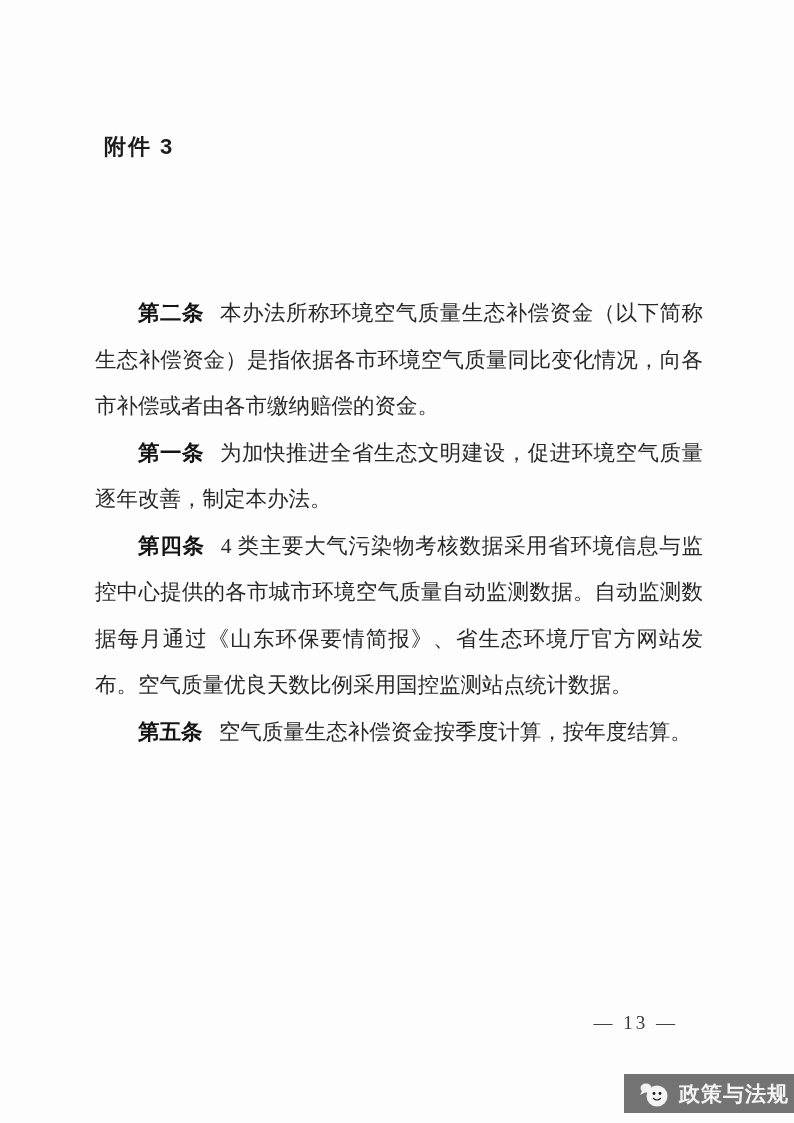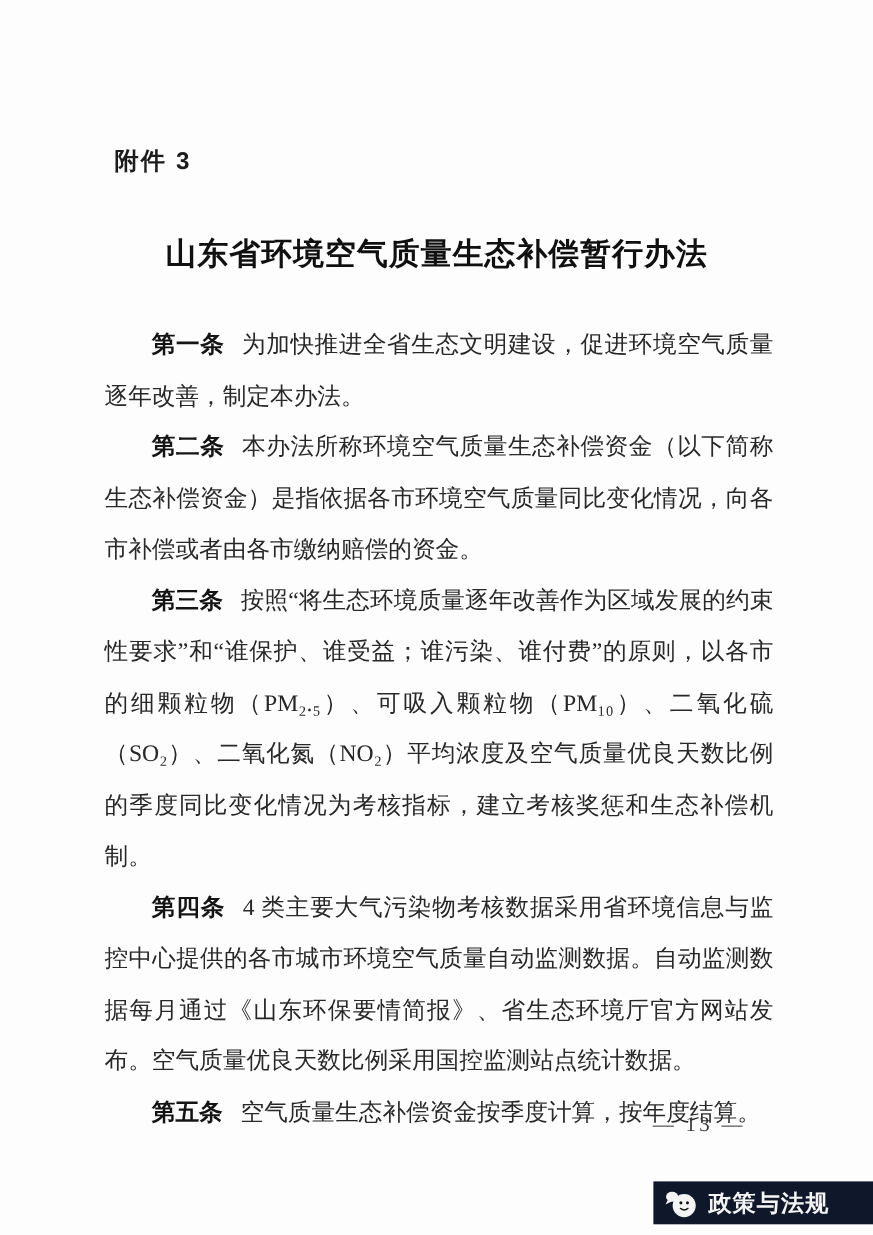--- a/index.html
+++ b/index.html
@@ -65,56 +65,53 @@
     text-align: right;
     font-size: 19px;
     letter-spacing: 3px;
     color: #3a3a3a;
     white-space: nowrap;
   }
   .watermark-band {
     position: absolute;
     right: 0;
     top: 1074px;
-    width: 200px;
+    width: 170px;
     height: 39px;
-    background: #0f172a;
+    background: #737373;
     display: flex;
     align-items: center;
     gap: 7px;
     padding-left: 9px;
+    justify-content: center;
   }
   .watermark-logo { flex: 0 0 auto; display: block; }
   .watermark-text {
     font-family: "Liberation Sans", sans-serif;
     font-weight: 700;
     font-size: 21px;
     color: #f4f4f4;
     letter-spacing: 1px;
     white-space: nowrap;
   }
 </style>
 </head>
 <body>
 
 <div class="page">
 
   <div class="attachment-label">附件 3</div>
 
-  <h1 class="doc-title">山东省环境空气质量生态补偿暂行办法</h1>
 
   <div class="content">
-    <p class="para">
-      <span class="para-label">第一条</span><span>为加快推进全省生态文明建设，促进环境空气质量逐年改善，制定本办法。</span>
-    </p>
     <p class="para">
       <span class="para-label">第二条</span><span>本办法所称环境空气质量生态补偿资金（以下简称生态补偿资金）是指依据各市环境空气质量同比变化情况，向各市补偿或者由各市缴纳赔偿的资金。</span>
     </p>
     <p class="para">
-      <span class="para-label">第三条</span><span>按照“将生态环境质量逐年改善作为区域发展的约束性要求”和“谁保护、谁受益；谁污染、谁付费”的原则，以各市的细颗粒物（PM₂.₅）、可吸入颗粒物（PM₁₀）、二氧化硫（SO₂）、二氧化氮（NO₂）平均浓度及空气质量优良天数比例的季度同比变化情况为考核指标，建立考核奖惩和生态补偿机制。</span>
+      <span class="para-label">第一条</span><span>为加快推进全省生态文明建设，促进环境空气质量逐年改善，制定本办法。</span>
     </p>
     <p class="para">
       <span class="para-label">第四条</span><span>4 类主要大气污染物考核数据采用省环境信息与监控中心提供的各市城市环境空气质量自动监测数据。自动监测数据每月通过《山东环保要情简报》、省生态环境厅官方网站发布。空气质量优良天数比例采用国控监测站点统计数据。</span>
     </p>
     <p class="para">
       <span class="para-label">第五条</span><span>空气质量生态补偿资金按季度计算，按年度结算。</span>
     </p>
 
   </div>
 

